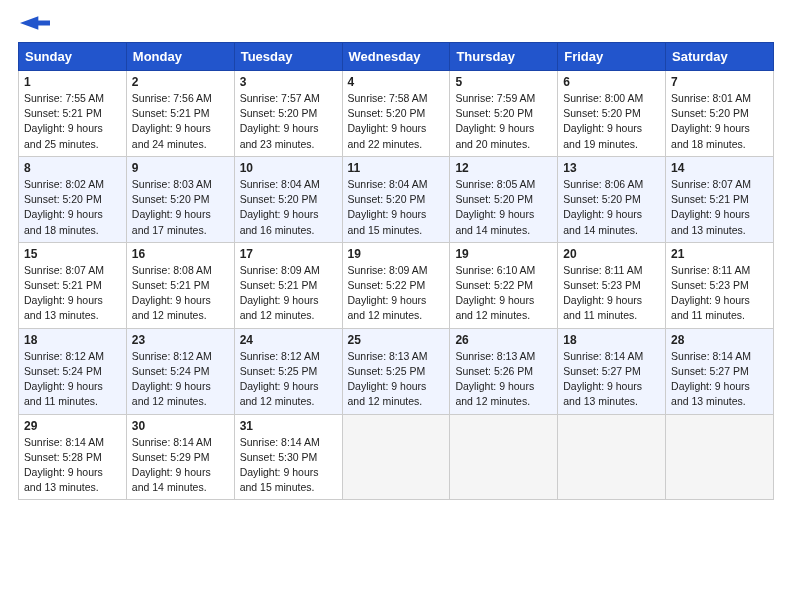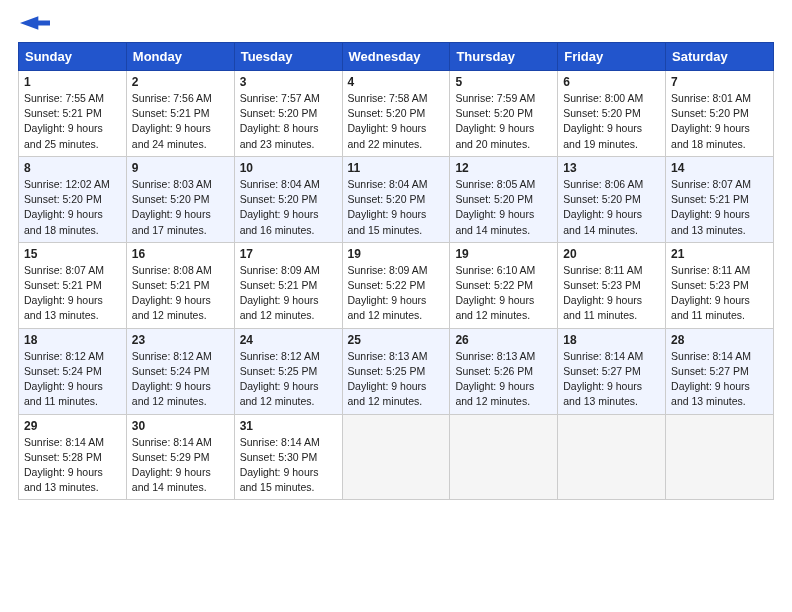--- a/index.html
+++ b/index.html
@@ -131,21 +131,21 @@
           <td>
             <span class="day-num">1</span>
             <div class="cell-content"><span>Sunrise: 7:55 AM</span><br><span>Sunset: 5:21 PM</span><br><span>Daylight: 9 hours and 25 minutes.</span></div>
           </td>
           <td>
             <span class="day-num">2</span>
             <div class="cell-content"><span>Sunrise: 7:56 AM</span><br><span>Sunset: 5:21 PM</span><br><span>Daylight: 9 hours and 24 minutes.</span></div>
           </td>
           <td>
             <span class="day-num">3</span>
-            <div class="cell-content"><span>Sunrise: 7:57 AM</span><br><span>Sunset: 5:20 PM</span><br><span>Daylight: 8 hours and 23 minutes.</span></div>
+            <div class="cell-content"><span>Sunrise: 7:57 AM</span><br><span>Sunset: 5:20 PM</span><br><span>Daylight: 9 hours and 23 minutes.</span></div>
           </td>
           <td>
             <span class="day-num">4</span>
             <div class="cell-content"><span>Sunrise: 7:58 AM</span><br><span>Sunset: 5:20 PM</span><br><span>Daylight: 9 hours and 22 minutes.</span></div>
           </td>
           <td>
             <span class="day-num">5</span>
             <div class="cell-content"><span>Sunrise: 7:59 AM</span><br><span>Sunset: 5:20 PM</span><br><span>Daylight: 9 hours and 20 minutes.</span></div>
           </td>
           <td>
@@ -153,21 +153,21 @@
             <div class="cell-content"><span>Sunrise: 8:00 AM</span><br><span>Sunset: 5:20 PM</span><br><span>Daylight: 9 hours and 19 minutes.</span></div>
           </td>
           <td>
             <span class="day-num">7</span>
             <div class="cell-content"><span>Sunrise: 8:01 AM</span><br><span>Sunset: 5:20 PM</span><br><span>Daylight: 9 hours and 18 minutes.</span></div>
           </td>
         </tr>
         <tr>
           <td>
             <span class="day-num">8</span>
-            <div class="cell-content"><span>Sunrise: 12:02 AM</span><br><span>Sunset: 5:20 PM</span><br><span>Daylight: 9 hours and 18 minutes.</span></div>
+            <div class="cell-content"><span>Sunrise: 8:02 AM</span><br><span>Sunset: 5:20 PM</span><br><span>Daylight: 9 hours and 18 minutes.</span></div>
           </td>
           <td>
             <span class="day-num">9</span>
             <div class="cell-content"><span>Sunrise: 8:03 AM</span><br><span>Sunset: 5:20 PM</span><br><span>Daylight: 9 hours and 17 minutes.</span></div>
           </td>
           <td>
             <span class="day-num">10</span>
             <div class="cell-content"><span>Sunrise: 8:04 AM</span><br><span>Sunset: 5:20 PM</span><br><span>Daylight: 9 hours and 16 minutes.</span></div>
           </td>
           <td>

